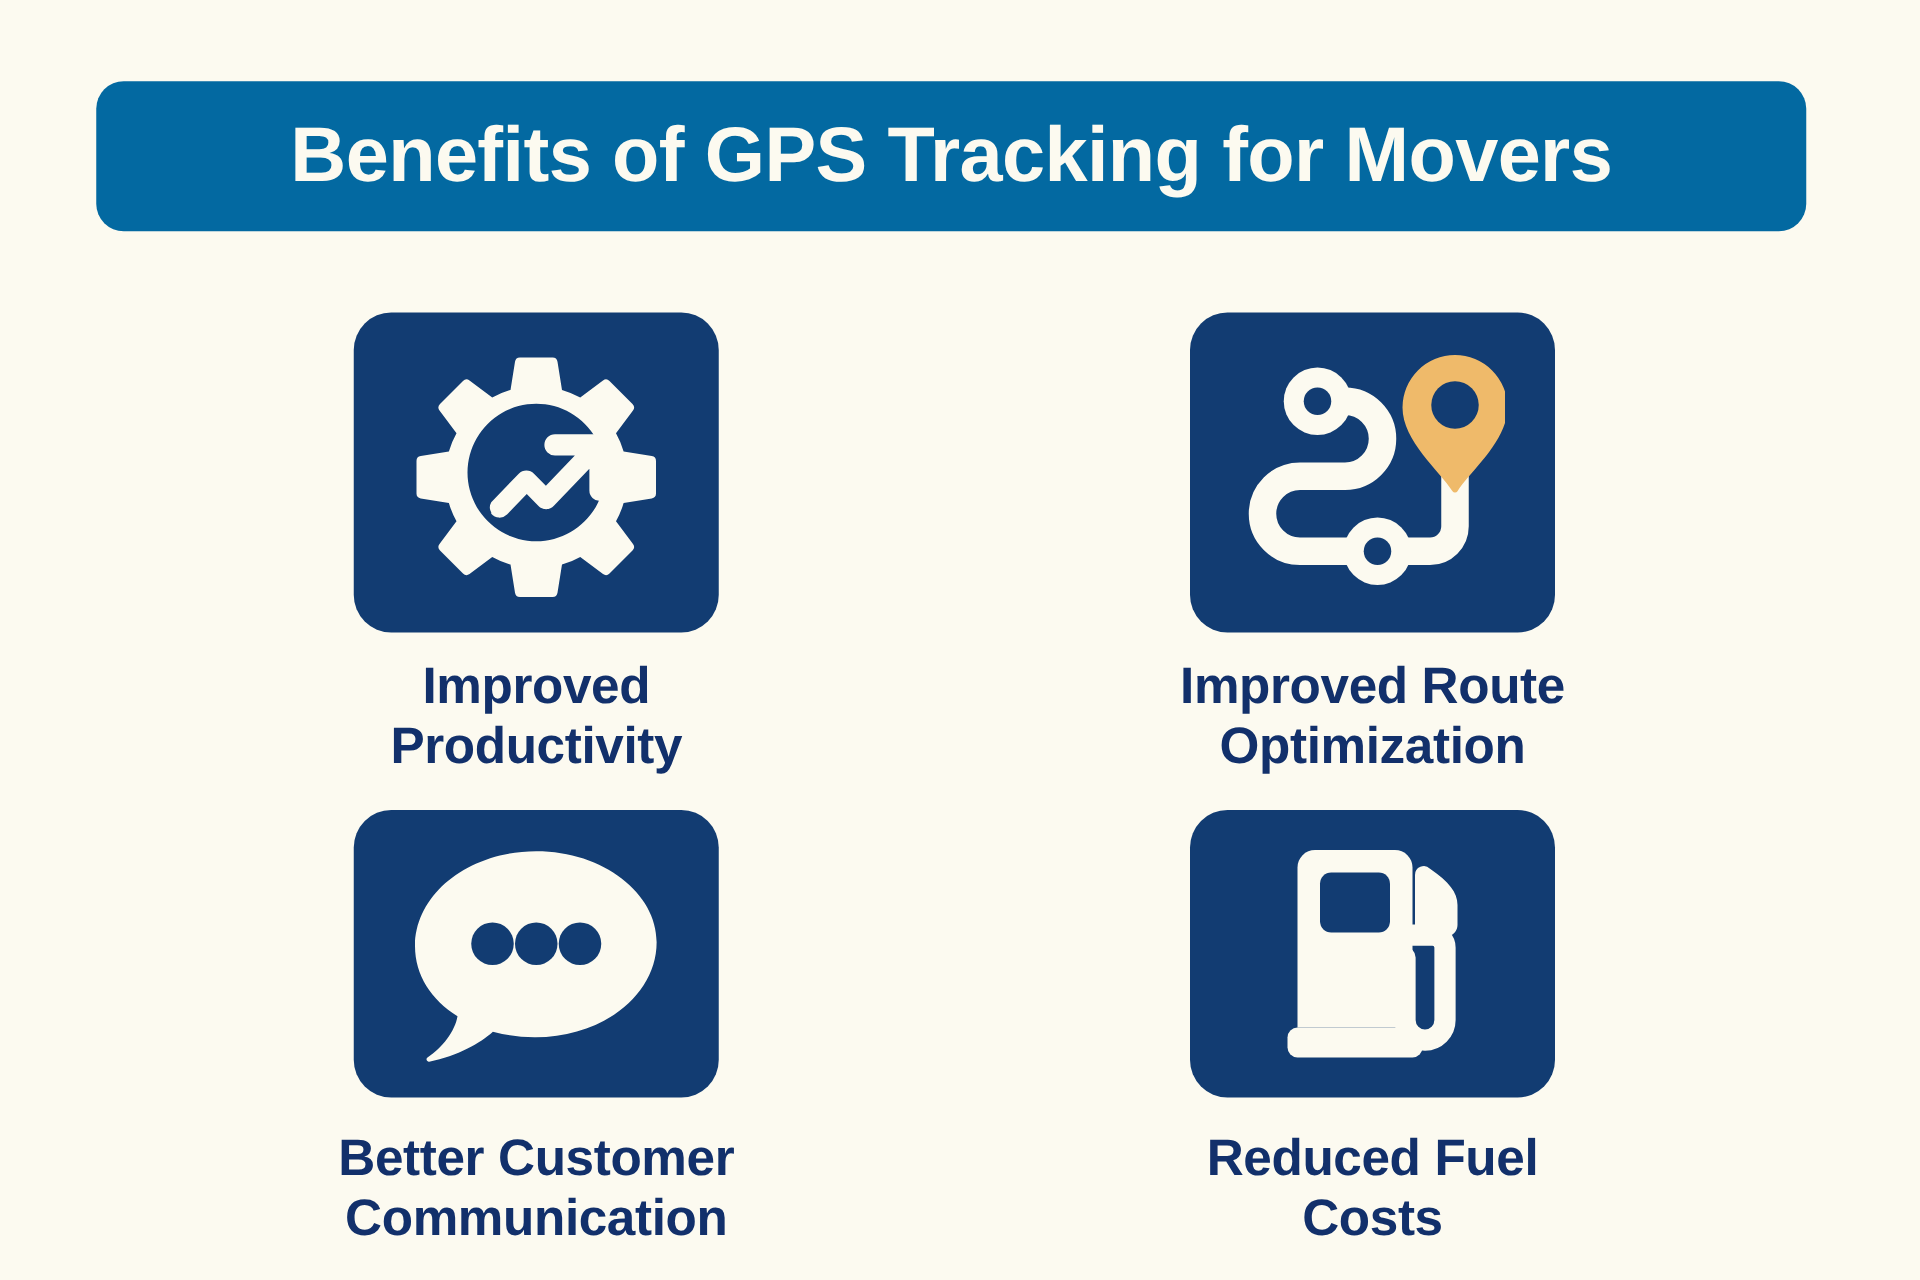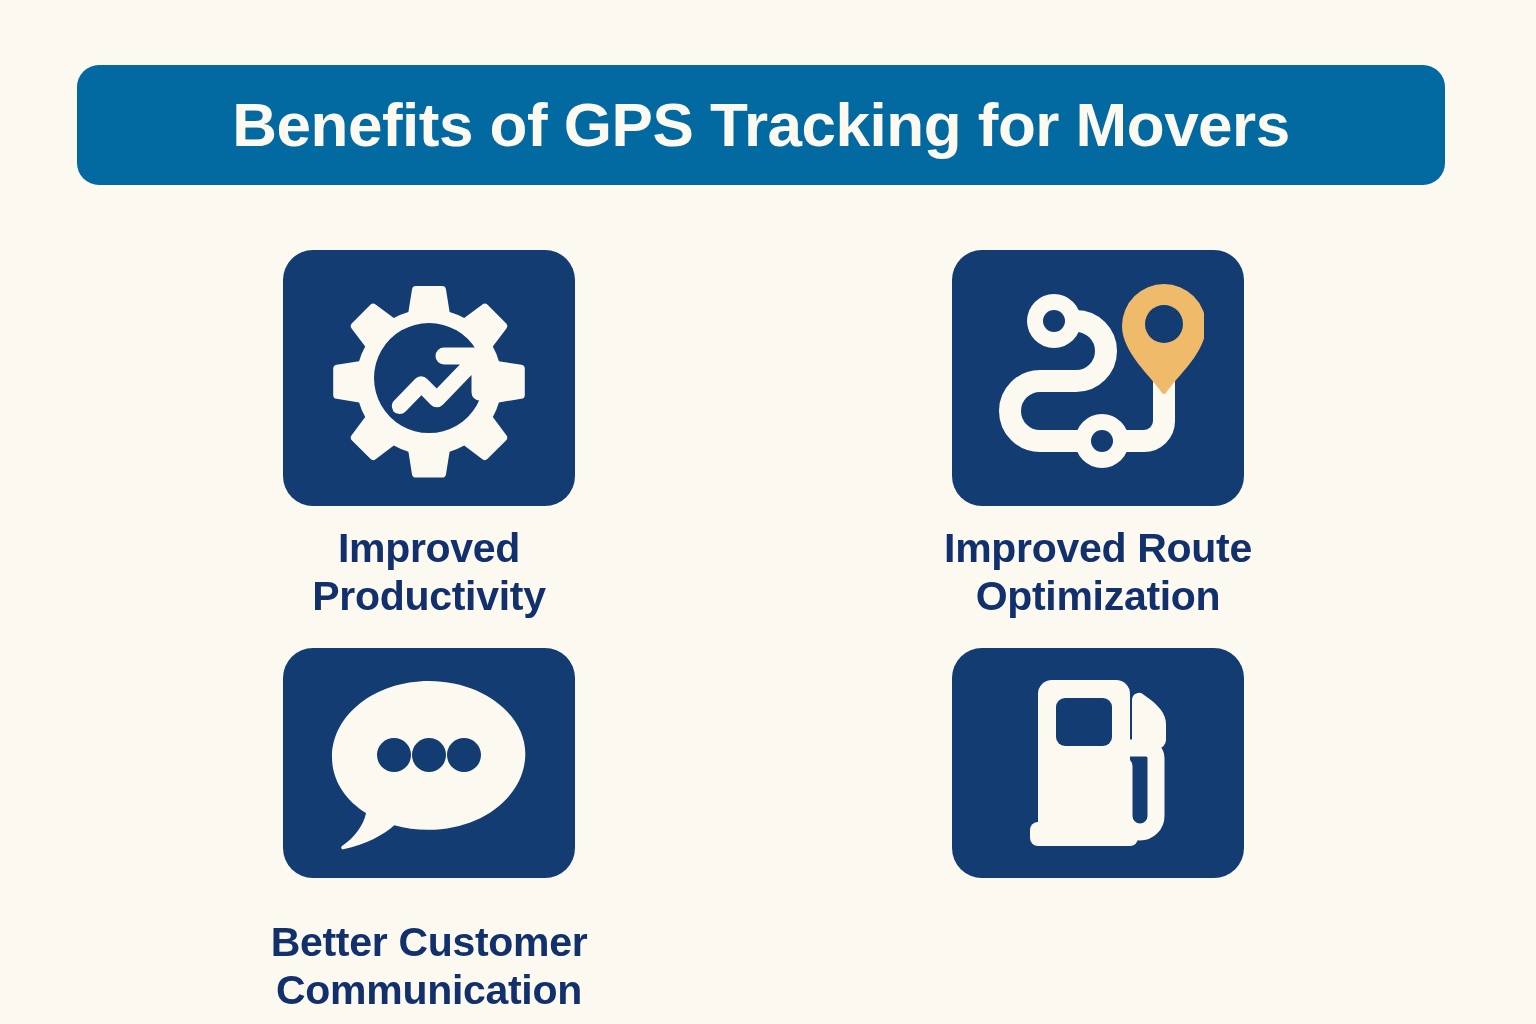--- a/index.html
+++ b/index.html
@@ -46,21 +46,21 @@
 
   
   .card {
     position: absolute;
     display: flex;
     flex-direction: column;
     align-items: center;
   }
   .card-tl { left: 243px;  top: 250px; width: 372px; }
   .card-tr { left: 912px;  top: 250px; width: 372px; }
-  .card-bl { left: 243px;  top: 648px; width: 372px; gap: 16px; }
+  .card-bl { left: 243px;  top: 648px; width: 372px; }
   .card-br { left: 912px;  top: 648px; width: 372px; }
 
   .icon-tile {
     width: 292px;
     height: 256px;
     background: #123C72;
     border-radius: 30px;
     display: flex;
     align-items: center;
     justify-content: center;
@@ -144,15 +144,17 @@
 
         <rect x="58" y="26" width="56" height="48" rx="9" fill="#123C72"></rect>
 
         <rect x="32" y="150" width="108" height="24" rx="8" fill="#FCFAF0"></rect>
 
         <path d="M132 76 h16 a10 10 0 0 1 10 10 v58 a16 16 0 0 1 -32 0 V94" fill="none" stroke="#FCFAF0" stroke-width="17" stroke-linecap="round"></path>
 
         <path d="M146 23 a7 7 0 0 0 -12 5 v40 a9 9 0 0 0 9 9 h16 a9 9 0 0 0 9 -9 V52 c0 -10 -7 -19 -22 -29 z" fill="#FCFAF0"></path>
       </svg>
     </div>
+    <div class="card-label tight">Reduced Fuel
+Costs</div>
   </div>
 
 </div>
 
 </body></html>

